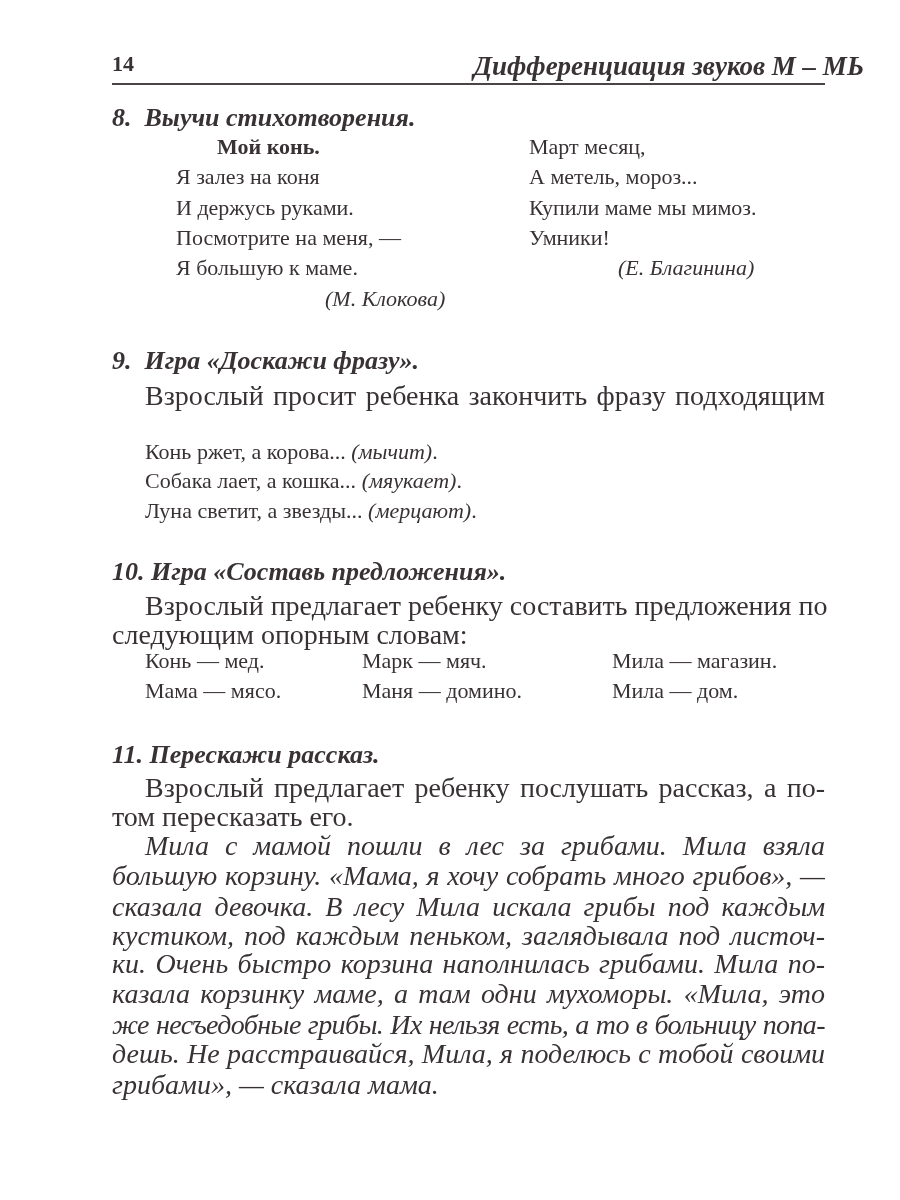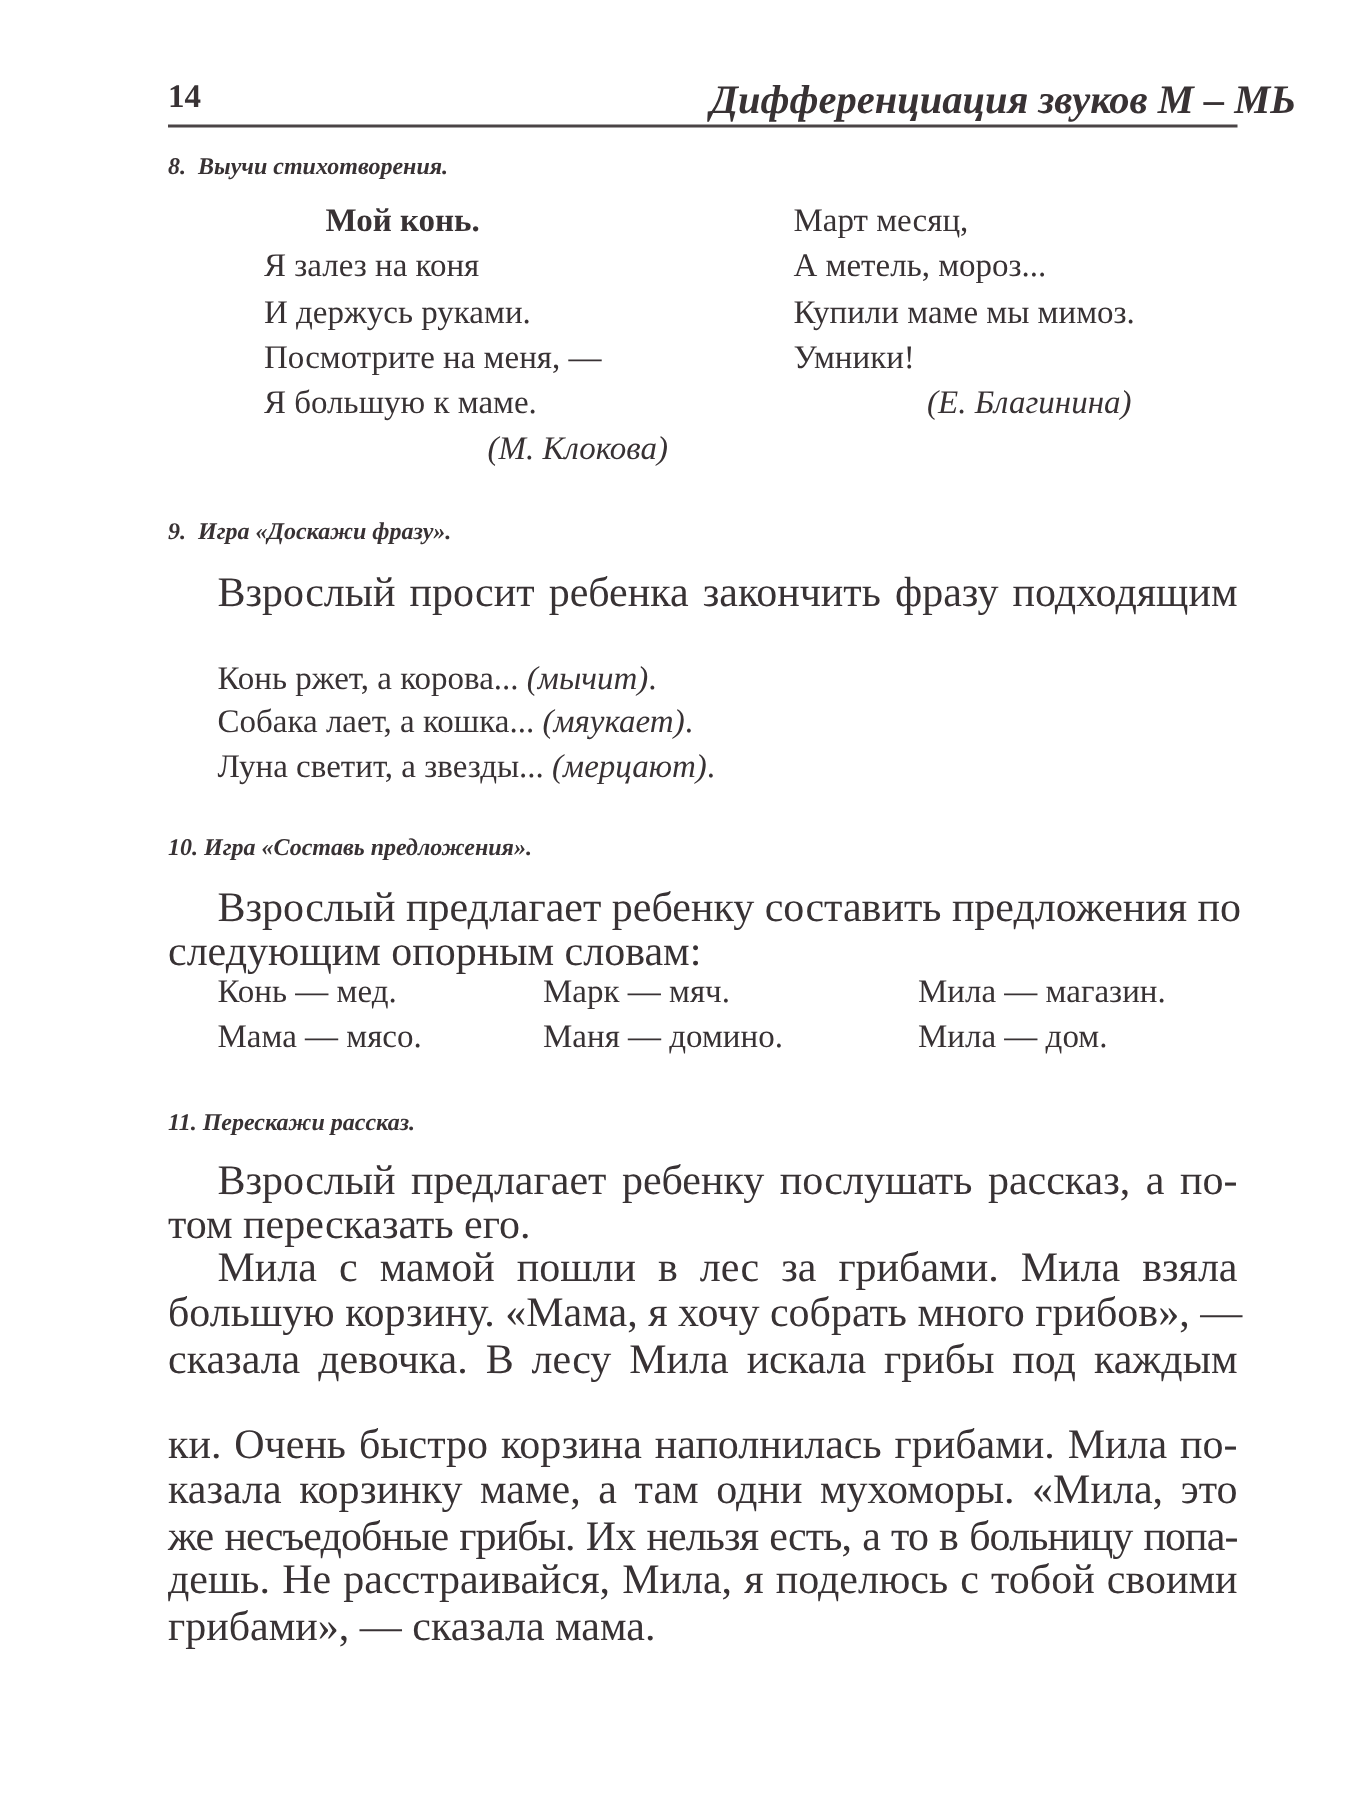--- a/index.html
+++ b/index.html
@@ -7,27 +7,27 @@
       width: 900px; height: 1200px; background: #ffffff;
       position: relative; overflow: hidden;
       font-family: "Liberation Serif", "DejaVu Serif", serif;
       color: #383234;
     }
     .page { position: absolute; left: 0; top: 15px; width: 900px; height: 1200px; padding-left: 40px; }
     .abs { position: absolute; white-space: nowrap; }
     .header-num { left: 112px; top: 36px; font-size: 22px; font-weight: bold; }
     .header-title { right: 76px; top: 36px; font-size: 27px; font-style: italic; font-weight: bold; }
     .header-rule { left: 112px; top: 68px; width: 713px; height: 2px; background: #4a4446; }
-    .heading { font-size: 16px; font-weight: bold; font-style: italic; }
+    .heading { font-size: 26px; font-weight: bold; font-style: italic; }
     .body { font-size: 22px; }
     .bold { font-weight: bold; }
     .ital { font-style: italic; }
     .para-line { position: absolute; left: 112px; width: 713px; font-size: 28px; white-space: nowrap; }
     .just { text-align: justify; text-align-last: justify; }
-    .story { }
+    .story { font-style: italic; }
   </style>
 </head>
 <body>
 
 <div class="page">
 
   <div class="abs header-num">14</div>
   <div class="abs header-title">Дифференциация звуков М – МЬ</div>
   <div class="abs header-rule"></div>
 
@@ -71,19 +71,20 @@
 
   <div class="abs heading" style="left:112px; top:725px;">
     <span>11.</span>&nbsp;<span>Перескажи рассказ.</span>
   </div>
   <div class="para-line just" style="top:757px; left:145px; width:680px;">Взрослый предлагает ребенку послушать рассказ, а по-</div>
   <div class="para-line" style="top:786px;">том пересказать его.</div>
 
   <div class="para-line just story" style="top:815px; left:145px; width:680px;">Мила с мамой пошли в лес за грибами. Мила взяла</div>
   <div class="para-line just story" style="top:845px;">большую корзину. «Мама, я хочу собрать много грибов», —</div>
   <div class="para-line just story" style="top:876px;">сказала девочка. В лесу Мила искала грибы под каждым</div>
+  <div class="para-line just story" style="top:905px;">кустиком, под каждым пеньком, заглядывала под листоч-</div>
   <div class="para-line just story" style="top:933px;">ки. Очень быстро корзина наполнилась грибами. Мила по-</div>
   <div class="para-line just story" style="top:963px;">казала корзинку маме, а там одни мухоморы. «Мила, это</div>
   <div class="para-line just story" style="top:994px; letter-spacing:-0.6px;">же несъедобные грибы. Их нельзя есть, а то в больницу попа-</div>
   <div class="para-line just story" style="top:1023px;">дешь. Не расстраивайся, Мила, я поделюсь с тобой своими</div>
   <div class="para-line story" style="top:1054px;">грибами», — сказала мама.</div>
 
 </div>
 
 </body></html>

